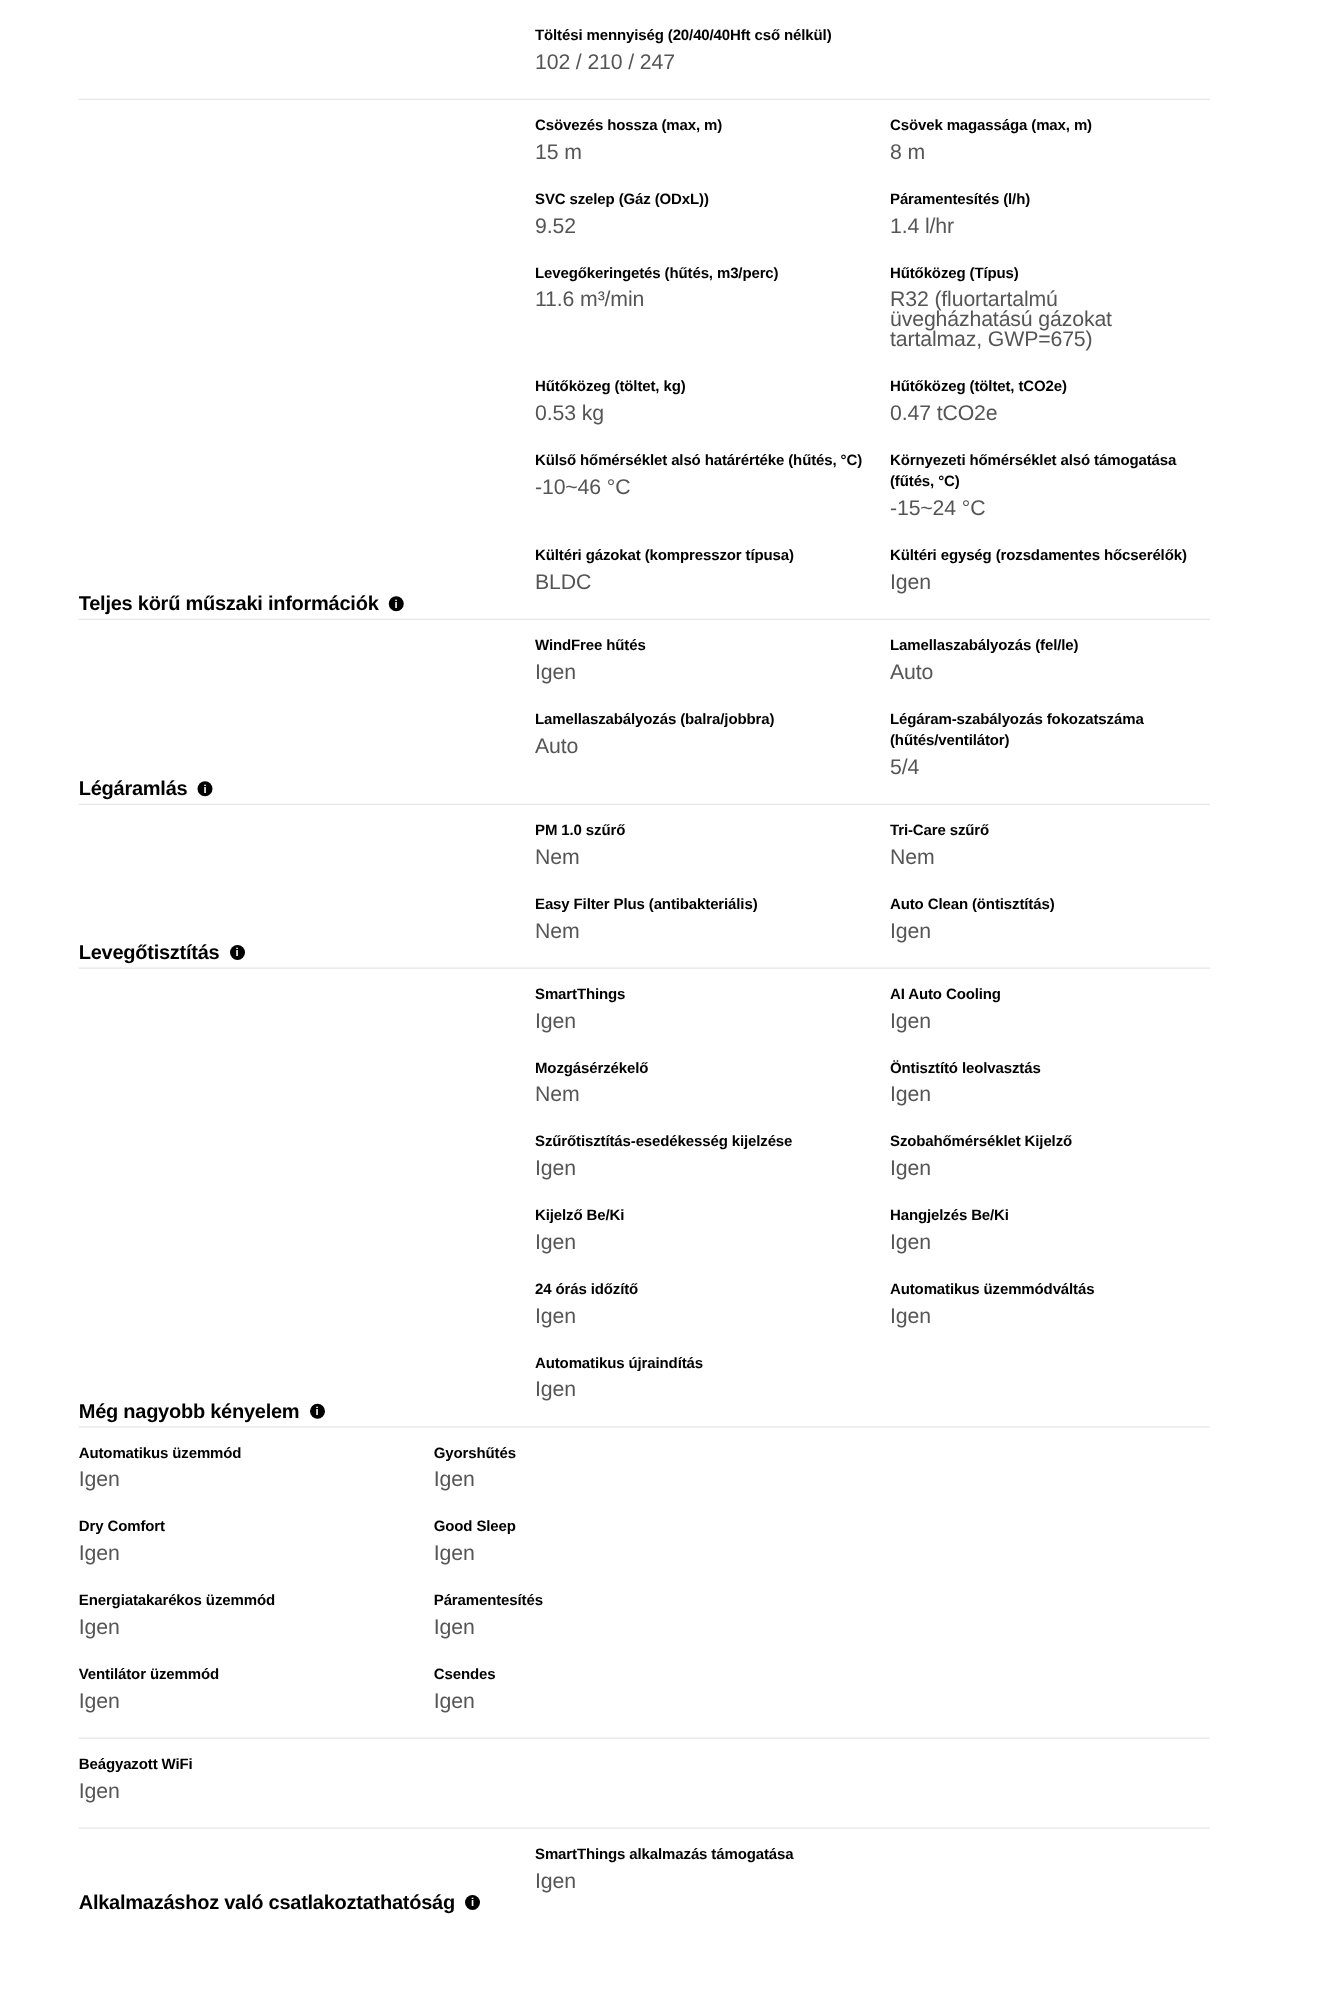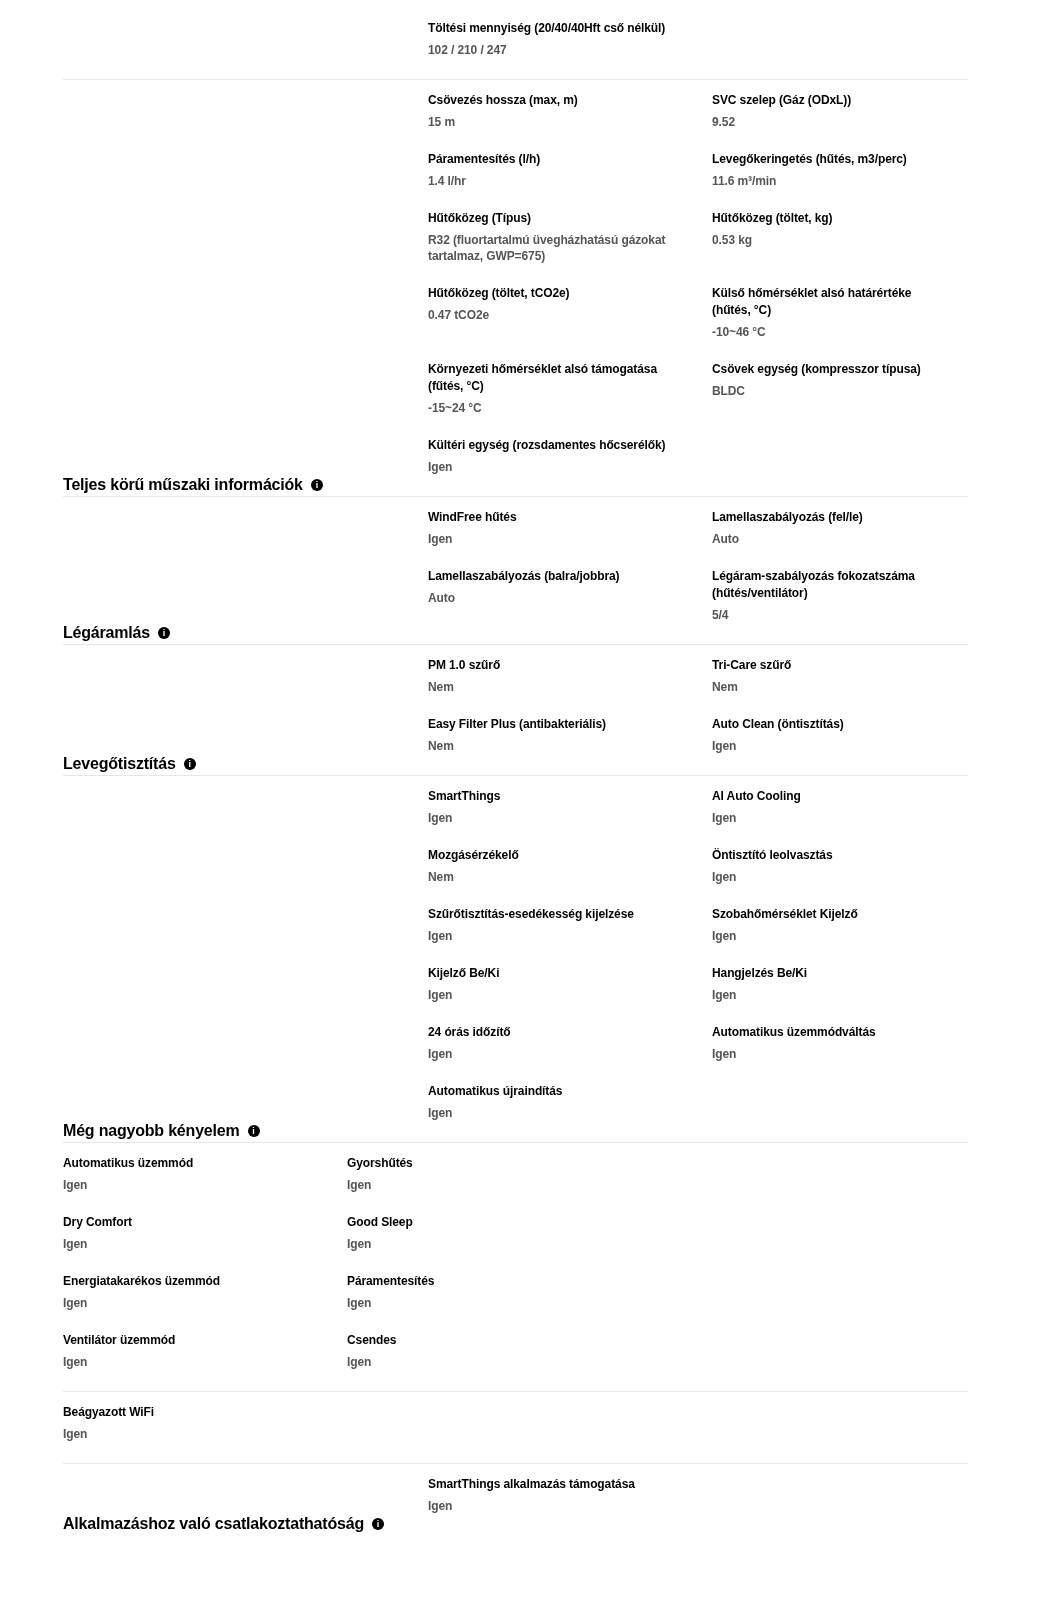--- a/index.html
+++ b/index.html
@@ -70,22 +70,22 @@
   }
   .label {
     font-size: 12px;
     font-weight: 700;
     line-height: 17px;
     margin-bottom: 5px;
     letter-spacing: -0.1px;
     color: #000000;
   }
   .value {
-    font-size: 12px;
-    font-weight: 700;
+    font-size: 17px;
+    font-weight: 400;
     line-height: 16px;
     letter-spacing: -0.1px;
     color: #555555;
   }
   .bottom-spacer { height: 60px; }
 </style>
 </head>
 <body>
 
 <div class="page">
@@ -103,20 +103,24 @@
       <section class="spec-section">
         <div class="title-col">
           <h2 class="section-title"><span class="title-text">Teljes körű műszaki információk</span><span class="info-icon">i</span></h2>
         </div>
         <div class="rows">
           <div class="cell">
             <div class="label">Csövezés hossza (max, m)</div>
             <div class="value">15 m</div>
           </div>
           <div class="cell">
+            <div class="label">Csövek magassága (max, m)</div>
+            <div class="value">8 m</div>
+          </div>
+          <div class="cell">
             <div class="label">SVC szelep (Gáz (ODxL))</div>
             <div class="value">9.52</div>
           </div>
           <div class="cell">
             <div class="label">Páramentesítés (l/h)</div>
             <div class="value">1.4 l/hr</div>
           </div>
           <div class="cell">
             <div class="label">Levegőkeringetés (hűtés, m3/perc)</div>
             <div class="value">11.6 m³/min</div>
@@ -135,21 +139,21 @@
           </div>
           <div class="cell">
             <div class="label">Külső hőmérséklet alsó határértéke (hűtés, °C)</div>
             <div class="value">-10~46 °C</div>
           </div>
           <div class="cell">
             <div class="label">Környezeti hőmérséklet alsó támogatása (fűtés, °C)</div>
             <div class="value">-15~24 °C</div>
           </div>
           <div class="cell">
-            <div class="label">Csövek egység (kompresszor típusa)</div>
+            <div class="label">Kültéri gázokat (kompresszor típusa)</div>
             <div class="value">BLDC</div>
           </div>
           <div class="cell">
             <div class="label">Kültéri egység (rozsdamentes hőcserélők)</div>
             <div class="value">Igen</div>
           </div>
         </div>
       </section>
       <hr class="divider">
       <section class="spec-section">

